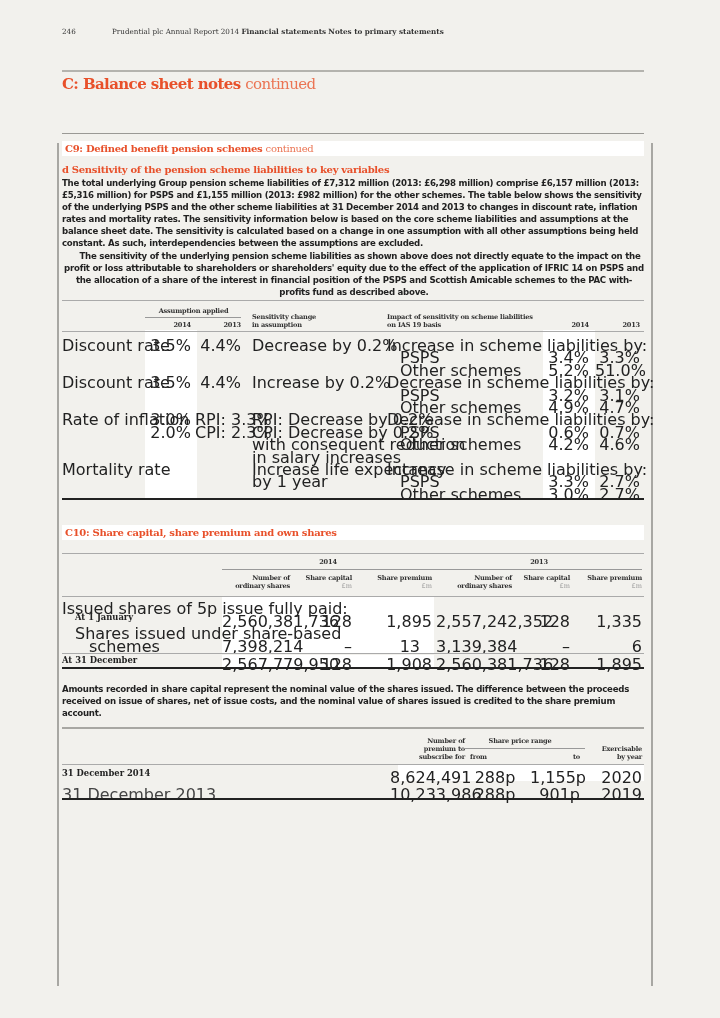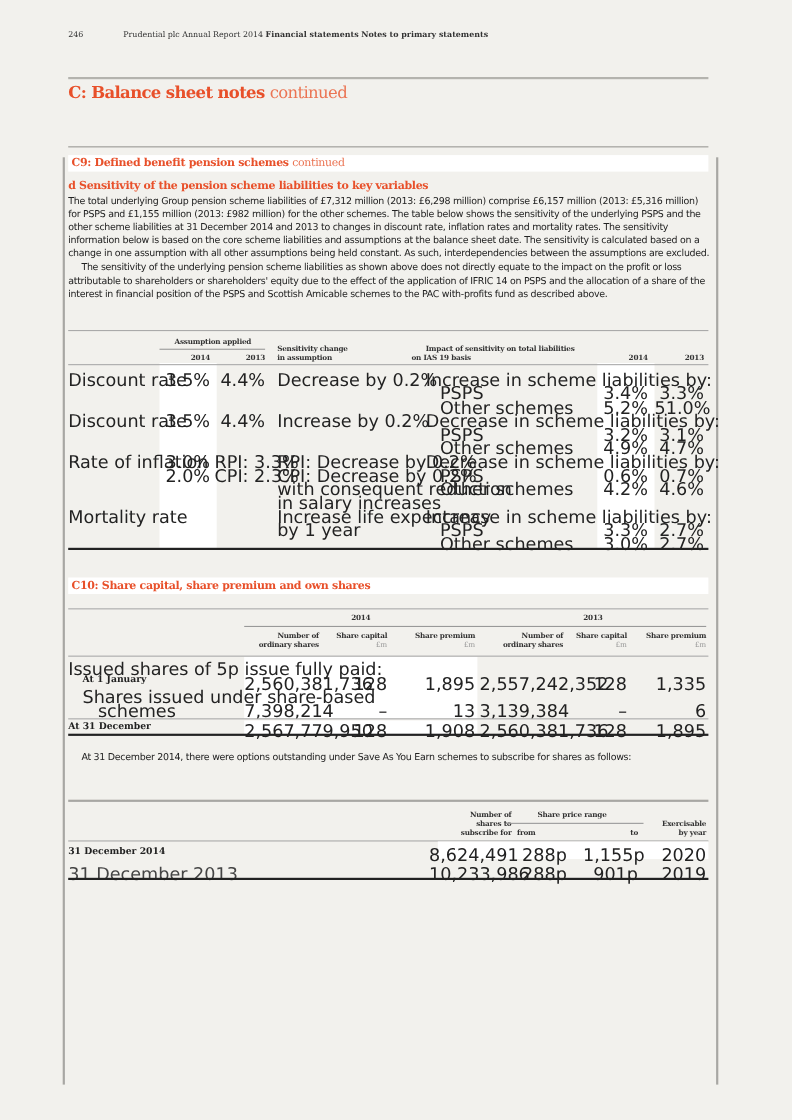--- a/index.html
+++ b/index.html
@@ -14,23 +14,23 @@
   .title { position:absolute; left:62px; top:75px; font-size:15px; color:#e8502a; font-weight:bold; letter-spacing:-0.6px; white-space:nowrap; }
   .title .cont { font-weight:normal; color:#eb7453; }
   .vline { position:absolute; top:143px; width:2px; height:843px; background:#a8a7a3; }
   .vline.l { left:57px; }
   .vline.r { left:651px; }
   .line2 { position:absolute; left:62px; top:133px; width:582px; height:1px; background:#9a9995; }
   .sect { position:absolute; left:62px; width:582px; height:15px; background:#fff; color:#e8502a; font-size:10px;
           font-weight:bold; line-height:15px; padding-left:3px; box-sizing:border-box; letter-spacing:-0.3px; }
   .sect .cont { font-weight:normal; color:#eb7453; }
   .sub { position:absolute; left:62px; top:164px; font-size:10px; color:#e8502a; font-weight:bold; letter-spacing:-0.3px; }
-  .para { position:absolute; left:62px; width:584px; font-size:8.6px; line-height:12.1px; color:#222; letter-spacing:-0.25px; }
+  .para { position:absolute; left:62px; width:584px; font-size:8.6px; line-height:12.1px; color:#222; letter-spacing:-0.25px;font-weight:bold; }
   .para p { margin:0; }
-  .para p.ind { text-indent:12px; }
+  .para p.ind { text-indent:12px;text-align:center; }
   .th { font-family:"DejaVu Serif", serif; font-weight:bold; font-size:6.6px; color:#333; letter-spacing:-0.2px; }
   .r { text-align:right; }
   .rule { position:absolute; height:1px; background:#999; }
   .rule.thick { height:2px; background:#222; }
   .rule.gray2 { height:2px; background:#a8a7a3; }
   .white { position:absolute; background:#fff; }
   .cell { position:absolute; white-space:nowrap; }
   .unit { font-family:"DejaVu Serif", serif; font-size:6.6px; color:#999; font-weight:normal; }
 </style>
 </head>
@@ -68,22 +68,22 @@
 <div>
   <div class="rule" style="left:62px;top:300px;width:582px;background:#aaa;"></div>
   <div class="white" style="left:145px;top:330px;width:52px;height:168px;"></div>
   <div class="white" style="left:543px;top:330px;width:52px;height:168px;"></div>
   <div class="cell th" style="left:145px;top:307px;width:97px;text-align:center;">Assumption applied</div>
   <div class="rule" style="left:145px;top:317px;width:96px;"></div>
   <div class="cell th r" style="left:145px;top:321px;width:46px;">2014</div>
   <div class="cell th r" style="left:195px;top:321px;width:46px;">2013</div>
   <div class="cell th" style="left:252px;top:313px;">Sensitivity change</div>
   <div class="cell th" style="left:252px;top:321px;">in assumption</div>
-  <div class="cell th" style="left:387px;top:313px;">Impact of sensitivity on total liabilities</div>
-  <div class="cell th" style="left:374px;top:321px;text-align:center;">on IAS 19 basis</div>
+  <div class="cell th" style="left:387px;top:313px;">Impact of sensitivity on scheme liabilities</div>
+  <div class="cell th" style="left:387px;top:321px;text-align:center;">on IAS 19 basis</div>
   <div class="cell th r" style="left:543px;top:321px;width:46px;">2014</div>
   <div class="cell th r" style="left:595px;top:321px;width:45px;">2013</div>
   <div class="rule" style="left:62px;top:331px;width:582px;background:#aaa;"></div>
   <div id="c9rows">
       <div>
         <div class="cell" style="left:62px;top:336px;">Discount rate</div>
         <div class="cell r" style="left:145px;top:336px;width:46px;">3.5%</div>
         <div class="cell r" style="left:195px;top:336px;width:46px;">4.4%</div>
         <div class="cell" style="left:252px;top:336px;">Decrease by 0.2%</div>
         <div class="cell" style="left:387px;top:336px;">Increase in scheme liabilities by:</div>
@@ -192,47 +192,47 @@
         <div class="cell r" style="left:360px;top:612px;width:72px;">1,895</div>
         <div class="cell r" style="left:436px;top:612px;width:76px;">2,557,242,352</div>
         <div class="cell r" style="left:520px;top:612px;width:50px;">128</div>
         <div class="cell r" style="left:575px;top:612px;width:67px;">1,335</div>
       </div>
       <div>
         <div class="cell" style="left:75px;top:624px;">Shares issued under share-based</div>
         <div class="cell" style="left:89px;top:637px;text-align:right;">schemes</div>
         <div class="cell r" style="left:222px;top:637px;width:68px;">7,398,214</div>
         <div class="cell r" style="left:300px;top:637px;width:52px;">–</div>
-        <div class="cell r" style="left:360px;top:637px;width:72px;text-align:right;">13</div>
+        <div class="cell r" style="left:348px;top:637px;width:72px;text-align:right;">13</div>
         <div class="cell r" style="left:436px;top:637px;width:76px;">3,139,384</div>
         <div class="cell r" style="left:520px;top:637px;width:50px;">–</div>
         <div class="cell r" style="left:575px;top:637px;width:67px;">6</div>
       </div>
       <div>
         <div class="cell serif" style="left:62px;top:655px;font-weight:bold;font-size:8.4px;">At 31 December</div>
         <div class="cell r" style="left:222px;top:655px;width:68px;">2,567,779,950</div>
         <div class="cell r" style="left:300px;top:655px;width:52px;">128</div>
         <div class="cell r" style="left:360px;top:655px;width:72px;">1,908</div>
         <div class="cell r" style="left:436px;top:655px;width:76px;">2,560,381,736</div>
         <div class="cell r" style="left:520px;top:655px;width:50px;">128</div>
         <div class="cell r" style="left:575px;top:655px;width:67px;">1,895</div>
       </div>
     </div>
   <div class="rule" style="left:62px;top:653px;width:582px;background:#aaa;"></div>
   <div class="rule thick" style="left:62px;top:667px;width:582px;"></div>
 </div>
 
 <div class="para" style="top:683px;">
-  <p class="ind">At 31 December 2014, there were options outstanding under Save As You Earn schemes to subscribe for shares as follows:</p>
+  <p>Amounts recorded in share capital represent the nominal value of the shares issued. The difference between the proceeds received on issue of shares, net of issue costs, and the nominal value of shares issued is credited to the share premium account.</p>
 </div>
 
 <div>
   <div class="rule gray2" style="left:62px;top:727px;width:582px;"></div>
   <div class="cell th r" style="left:390px;top:737px;width:75px;">Number of</div>
-  <div class="cell th r" style="left:390px;top:745px;width:75px;">shares to</div>
+  <div class="cell th r" style="left:390px;top:745px;width:75px;">premium to</div>
   <div class="cell th r" style="left:390px;top:753px;width:75px;">subscribe for</div>
   <div class="cell th" style="left:460px;top:737px;width:120px;text-align:center;">Share price range</div>
   <div class="rule" style="left:460px;top:748px;width:125px;"></div>
   <div class="cell th" style="left:470px;top:753px;width:50px;text-align:left;">from</div>
   <div class="cell th r" style="left:540px;top:753px;width:40px;">to</div>
   <div class="cell th r" style="left:585px;top:745px;width:57px;">Exercisable</div>
   <div class="cell th r" style="left:585px;top:753px;width:57px;">by year</div>
   <div class="rule" style="left:62px;top:764px;width:582px;background:#aaa;"></div>
   <div class="white" style="left:398px;top:765px;width:246px;height:16px;"></div>
   <div id="optrows">

